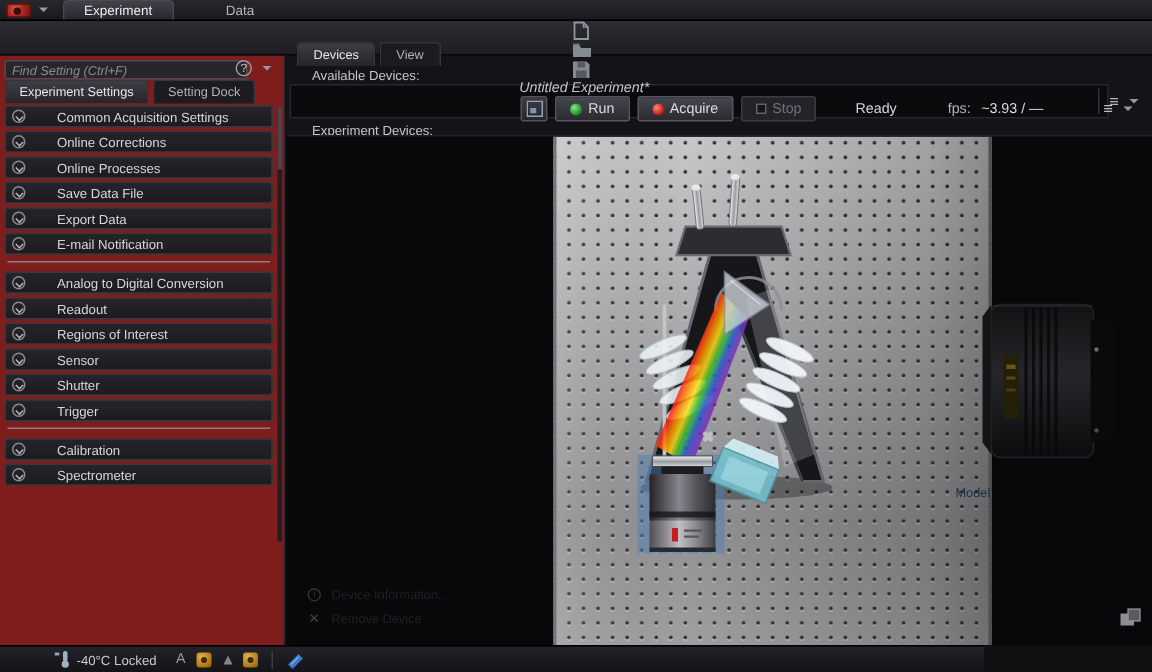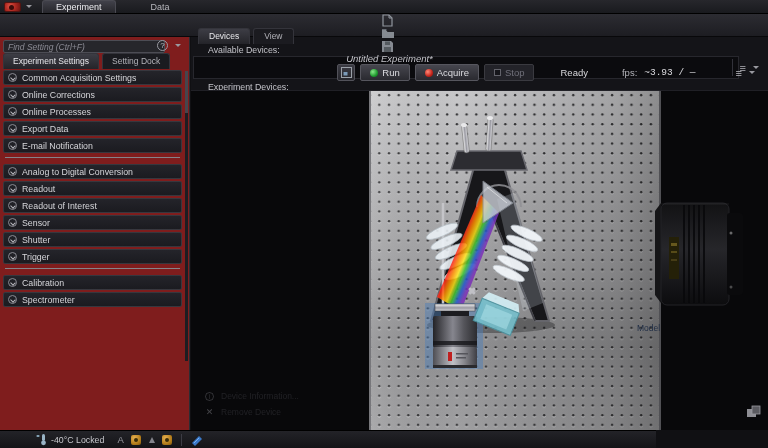--- a/index.html
+++ b/index.html
@@ -34,42 +34,42 @@
   .btn { display:flex; align-items:center; gap:4px; height:17px; padding:0 9px;
     background:linear-gradient(#46464e,#2a2a30); border:1px solid #56565e; border-radius:2px;
     font-size:9.5px; color:#dcdce0; margin-left:5px; }
   .btn.disabled { background:#232329; border-color:#3a3a40; color:#70707a; }
   .dot { width:8px; height:8px; border-radius:50%; flex:none; }
   .run-dot { background:radial-gradient(circle at 35% 35%, #8ae88a, #1f9a2f 60%, #0b5a17); }
   .acq-dot { background:radial-gradient(circle at 35% 35%, #ff8a78, #c3231a 60%, #6e0f08); }
   .stop-sq { width:7px; height:7px; background:#15151a; border:1px solid #62626a; flex:none; }
   .ready { font-size:9.5px; color:#d8d8dc; margin-left:26px; }
   .fps { margin-left:34px; font-size:9.5px; color:#b4b4ba; display:flex; gap:7px; }
-  .fps b { color:#dcdce0; font-weight:normal;font-family:Liberation Mono, monospace; }
+  .fps b { color:#dcdce0; font-weight:normal; }
   .menu-btn { margin-left:40px; margin-right:9px; display:flex; align-items:center; gap:3px; color:#bcbcc2; font-size:11px; }
 
   
   .left-panel { position:absolute; left:0; top:37px; width:190px; height:393px;
     background:#7f1d1d; border-right:1px solid #2c2c32; }
   .search-input { position:absolute; left:3px; top:3px; width:162px; height:13px;
     background:#26262b; border:1px solid #4c4c54; border-radius:2px;
     font-family:"Liberation Sans",sans-serif; font-size:8.5px; font-style:italic;
     color:#c8c8cc; padding:0 4px; outline:none; }
   .search-input::placeholder { color:#8a8a93; }
   .help { position:absolute; right:4px; top:3px; display:flex; align-items:center; gap:3px; }
   .qmark { width:11px; height:11px; border:1px solid #9a9aa2; border-radius:50%;
     font-size:8px; color:#c2c2c8; display:flex; align-items:center; justify-content:center; }
   .lp-tabs { position:absolute; top:16px; left:0; display:flex; }
   .lp-tab { font-size:8.5px; padding:2px 9px 3px; color:#b2b2b8; background:#1b1b20;
     border:1px solid #34343b; border-bottom:none; border-radius:3px 3px 0 0; margin-left:3px; }
   .lp-tab.active { background:linear-gradient(#3d3d45,#242429); color:#e6e6ea; }
   .settings { position:absolute; top:33px; left:3px; right:7px; }
   .set-row { height:15px; margin-bottom:2px; background:linear-gradient(#24242a,#1b1b20);
     border:1px solid #37373e; border-radius:2px; display:flex; align-items:center;
-    font-size:8.8px; color:#d6d6da; padding-left:4px; gap:5px; }
+    font-size:8.8px; color:#d6d6da; padding-left:4px; gap:21px; }
   .chev { width:9px; height:9px; border:1px solid #8a8a92; border-radius:50%; position:relative; flex:none; }
   .chev::after { content:""; position:absolute; left:2.2px; top:2.2px; width:3px; height:3px;
     border-right:1px solid #b8b8be; border-bottom:1px solid #b8b8be; transform:rotate(45deg); }
   .sep { height:1px; background:#84848a; margin:4px 2px 6px; }
   .lp-scroll { position:absolute; right:1px; top:34px; width:3px; height:290px; background:#1d1d22; }
   .lp-thumb { width:3px; height:42px; background:#46464e; }
 
   
   .right-panel { position:absolute; left:191px; top:37px; width:577px; height:393px; background:#141418; }
   .rp-tabs { position:absolute; top:-9px; left:4px; display:flex; z-index:15; }
@@ -188,38 +188,42 @@
     <div class="set-row">
         <span class="chev"></span>
         <span>Online Corrections</span>
       </div>
     <div class="set-row">
         <span class="chev"></span>
         <span>Online Processes</span>
       </div>
     <div class="set-row">
         <span class="chev"></span>
+        <span>Save Data File</span>
+      </div>
+    <div class="set-row">
+        <span class="chev"></span>
         <span>Export Data</span>
       </div>
     <div class="set-row">
         <span class="chev"></span>
         <span>E-mail Notification</span>
       </div>
     <div class="sep"></div>
     <div class="set-row">
         <span class="chev"></span>
         <span>Analog to Digital Conversion</span>
       </div>
     <div class="set-row">
         <span class="chev"></span>
         <span>Readout</span>
       </div>
     <div class="set-row">
         <span class="chev"></span>
-        <span>Readout of Interest</span>
+        <span>Regions of Interest</span>
       </div>
     <div class="set-row">
         <span class="chev"></span>
         <span>Sensor</span>
       </div>
     <div class="set-row">
         <span class="chev"></span>
         <span>Shutter</span>
       </div>
     <div class="set-row">

